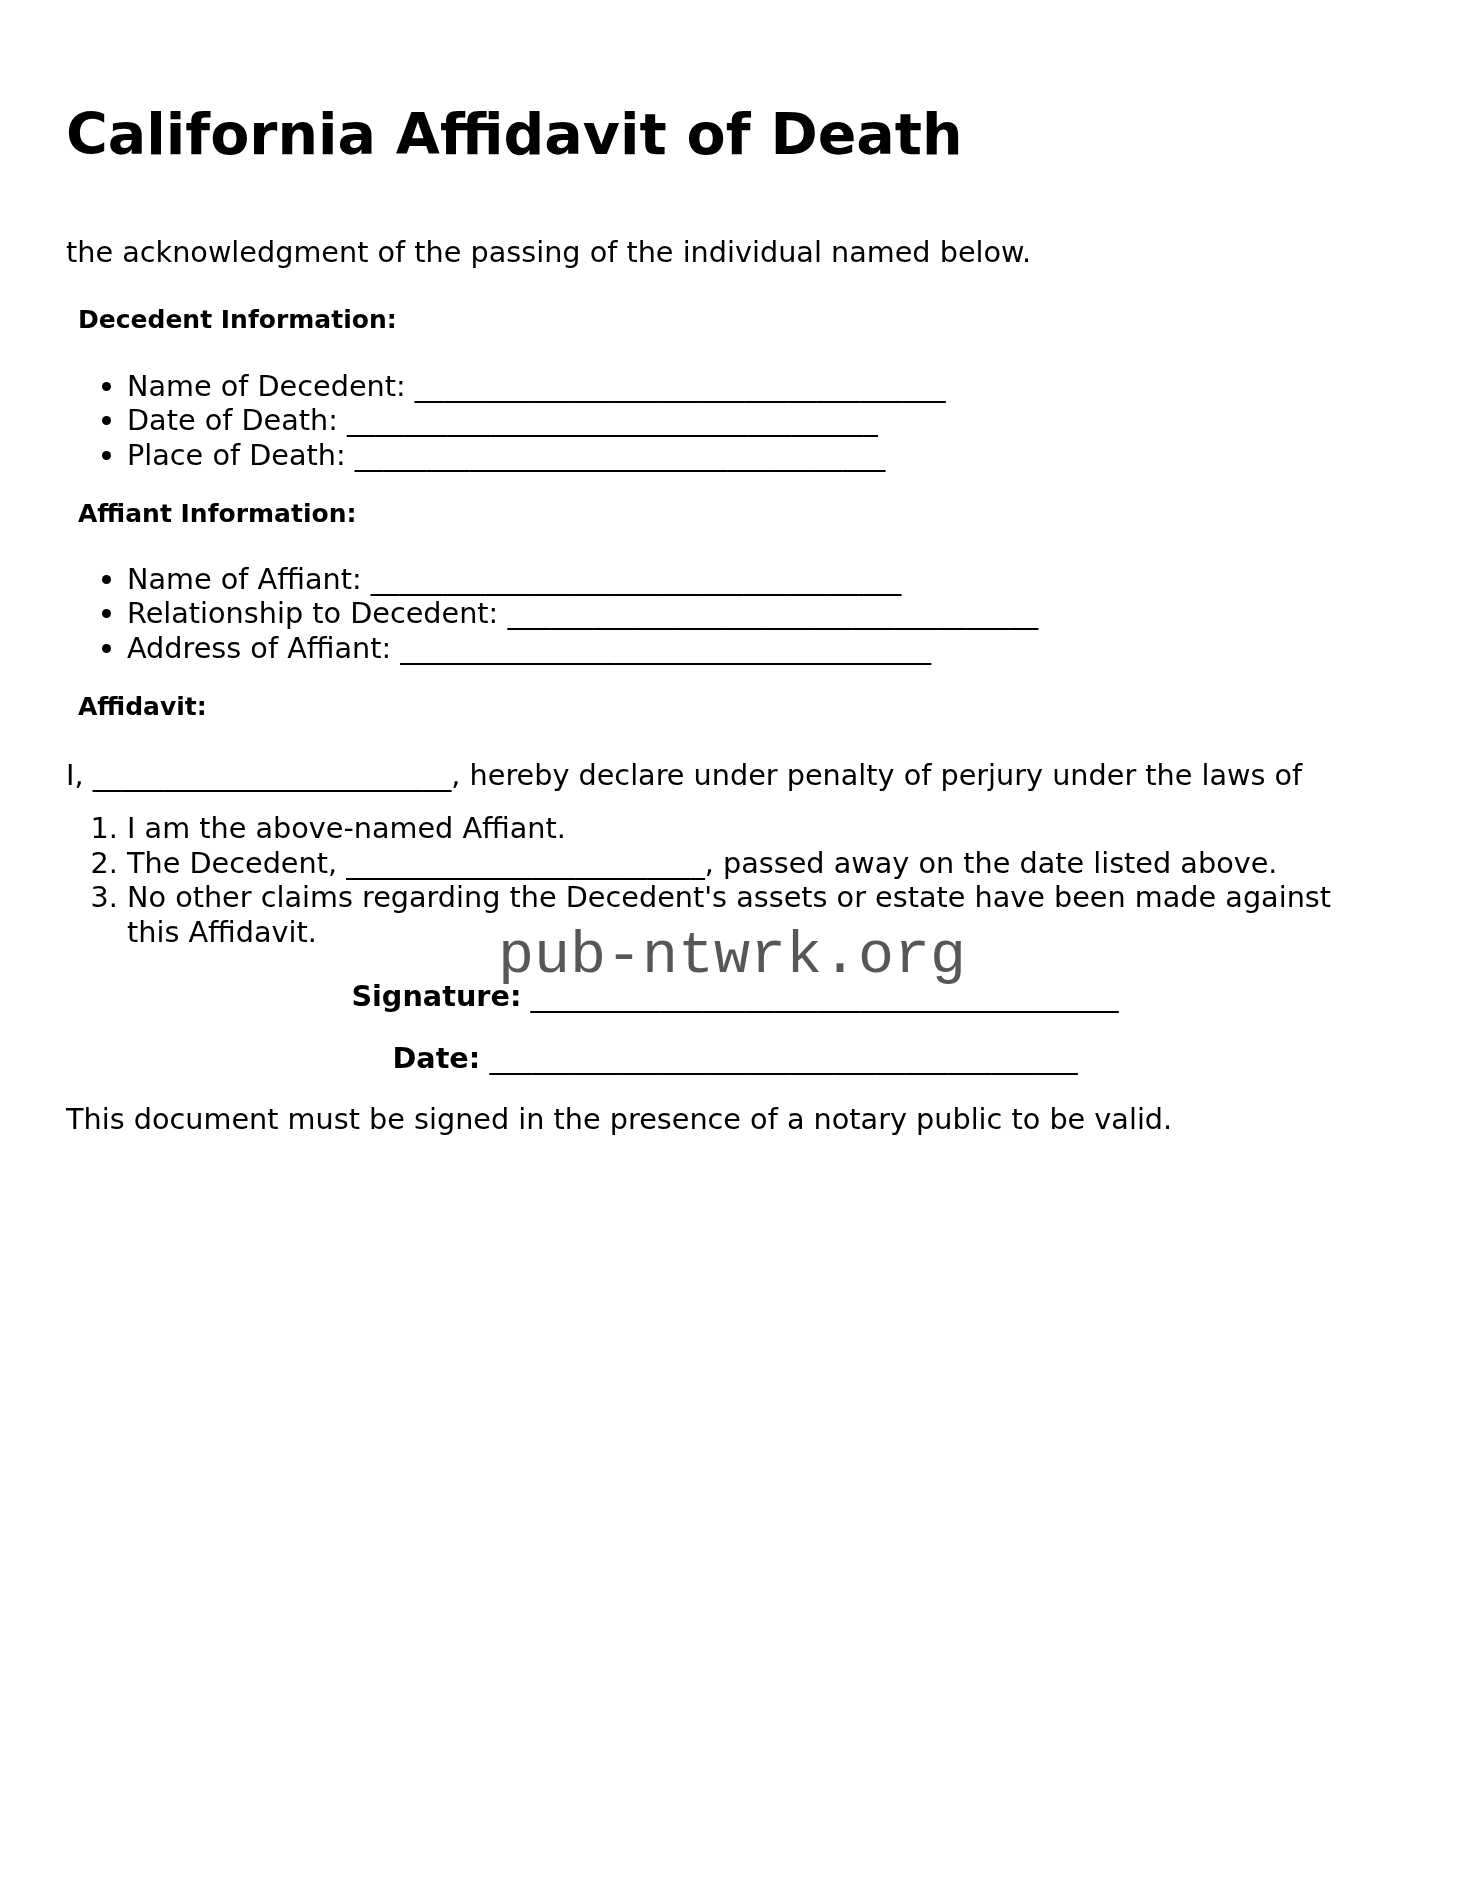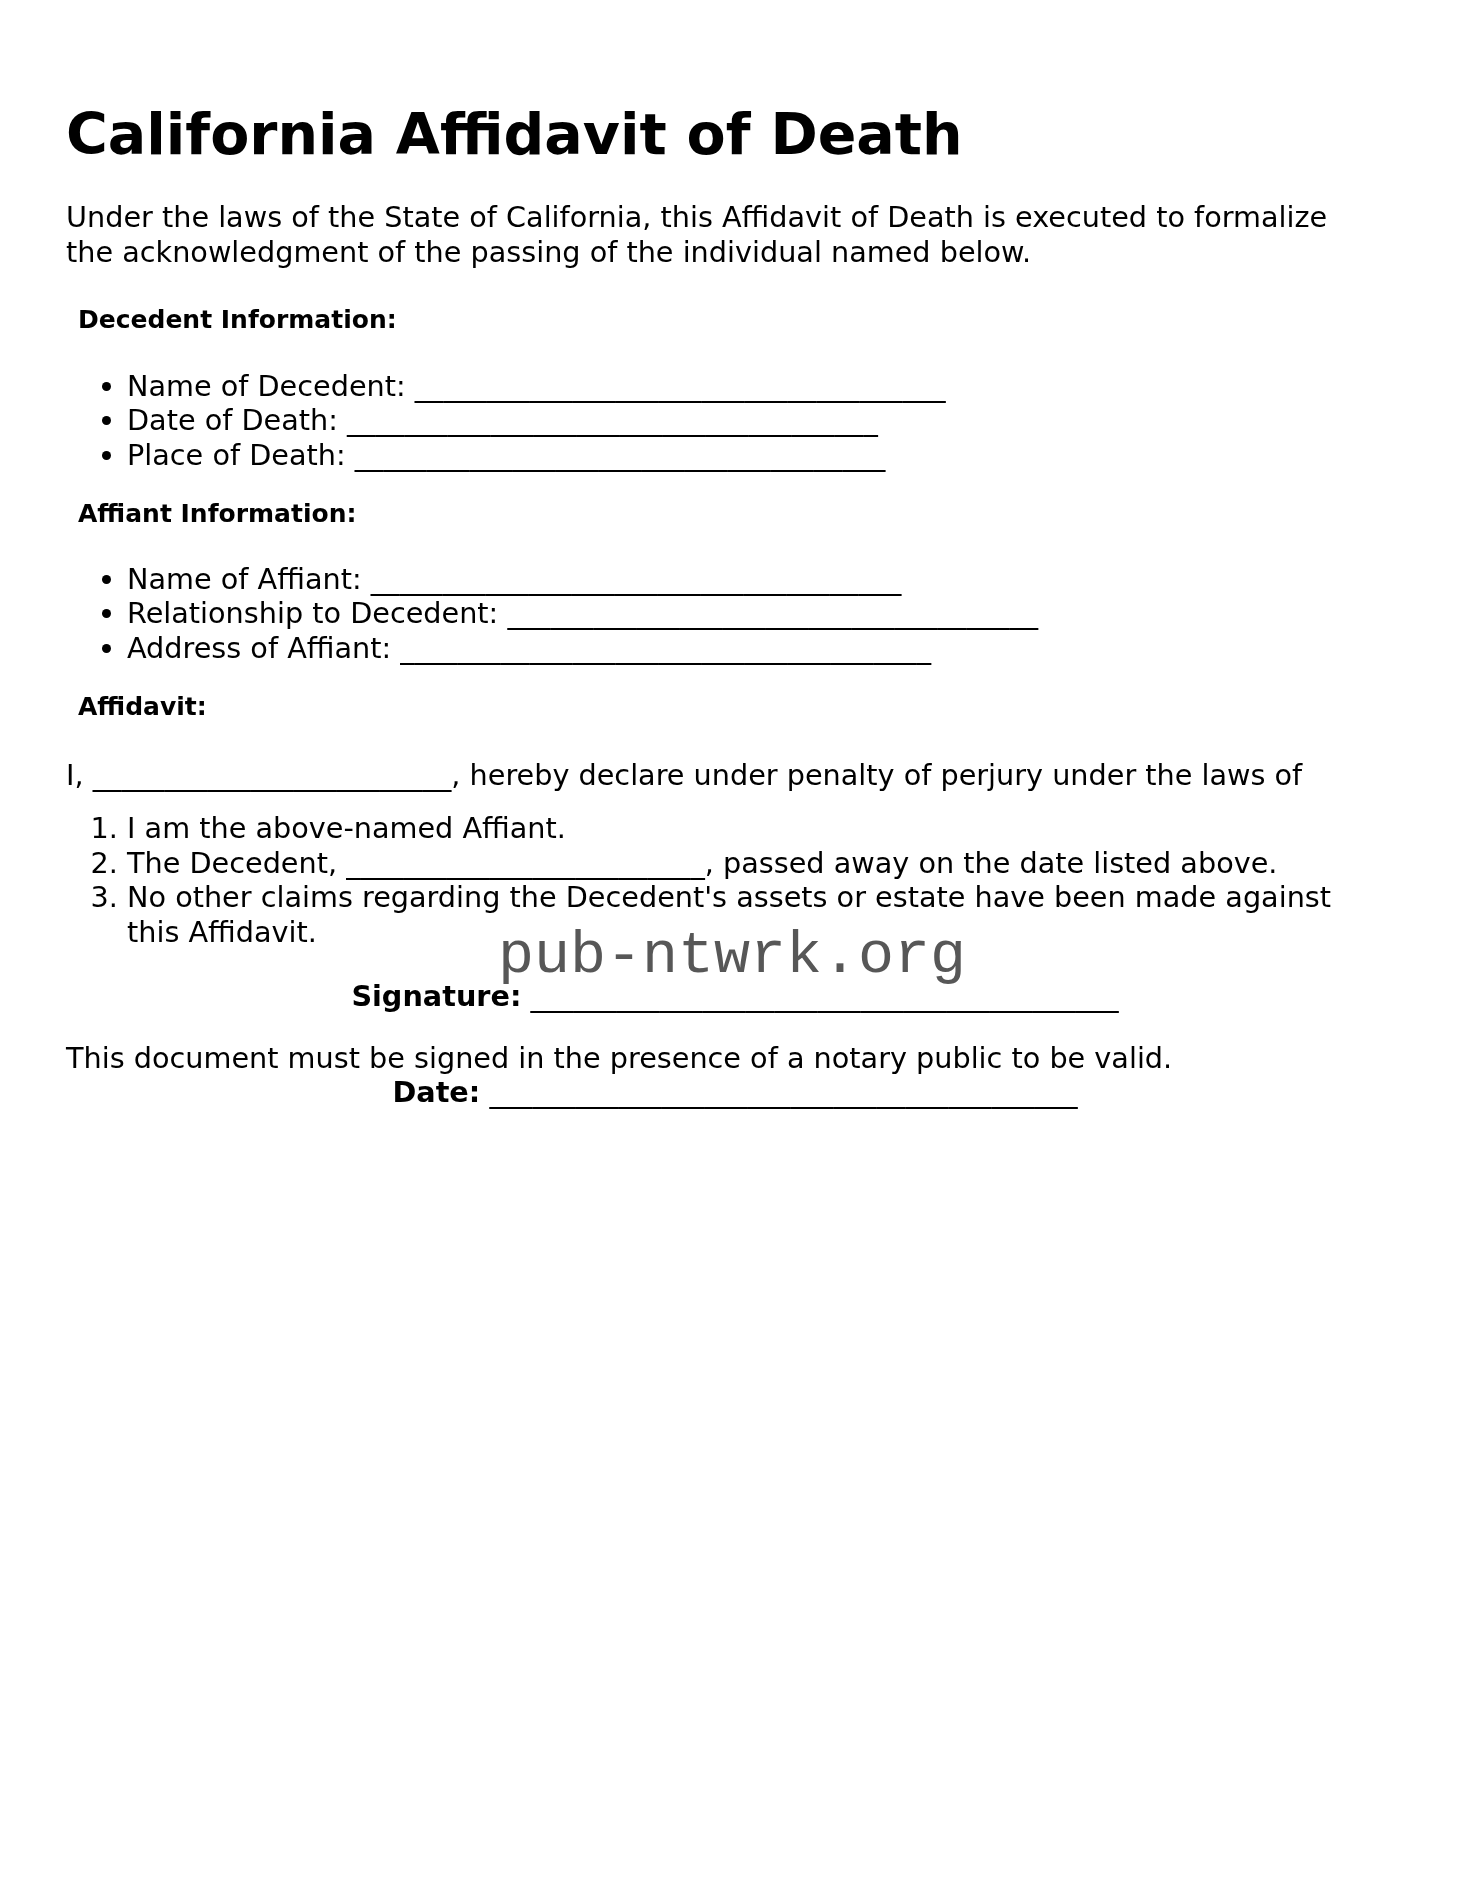--- a/index.html
+++ b/index.html
@@ -71,21 +71,21 @@
   }
 </style>
 </head>
 <body>
 
 <div class="page">
   <div class="content">
 
     <h1 class="doc-title">California Affidavit of Death</h1>
 
-    <p class="para intro"><span>Under the laws of the State of California, this Affidavit of Death is executed to formalize</span><br><span>the acknowledgment of the passing of the individual named below.</span></p>
+    <p class="para intro"><br><span>the acknowledgment of the passing of the individual named below.</span></p>
 
     <h2 class="sec-heading decedent">Decedent Information:</h2>
 
     <ul class="fields">
       <li>
         <span>Name of Decedent:</span>
         <span class="blank">_____________________________________</span>
       </li>
       <li>
         <span>Date of Death:</span>
@@ -122,21 +122,21 @@
     <ol class="statements">
       <li><span>I am the above-named Affiant.</span></li>
       <li><span>The Decedent,</span>
         <span class="blank">_________________________</span><span>, passed away on the date listed above.</span></li>
       <li><span>No other claims regarding the Decedent's assets or estate have been made against</span><br><span>this Affidavit.</span></li>
     </ol>
 
     <p class="para sig-line"><strong>Signature:</strong>
       <span class="blank">_________________________________________</span></p>
 
-    <p class="para note">This document must be signed in the presence of a notary public to be valid.</p>
-
     <p class="para date-line"><strong>Date:</strong>
       <span class="blank">_________________________________________</span></p>
+
+    <p class="para note">This document must be signed in the presence of a notary public to be valid.</p>
 
   </div>
 
   <div class="watermark">pub-ntwrk.org</div>
 </div>
 
 </body></html>

